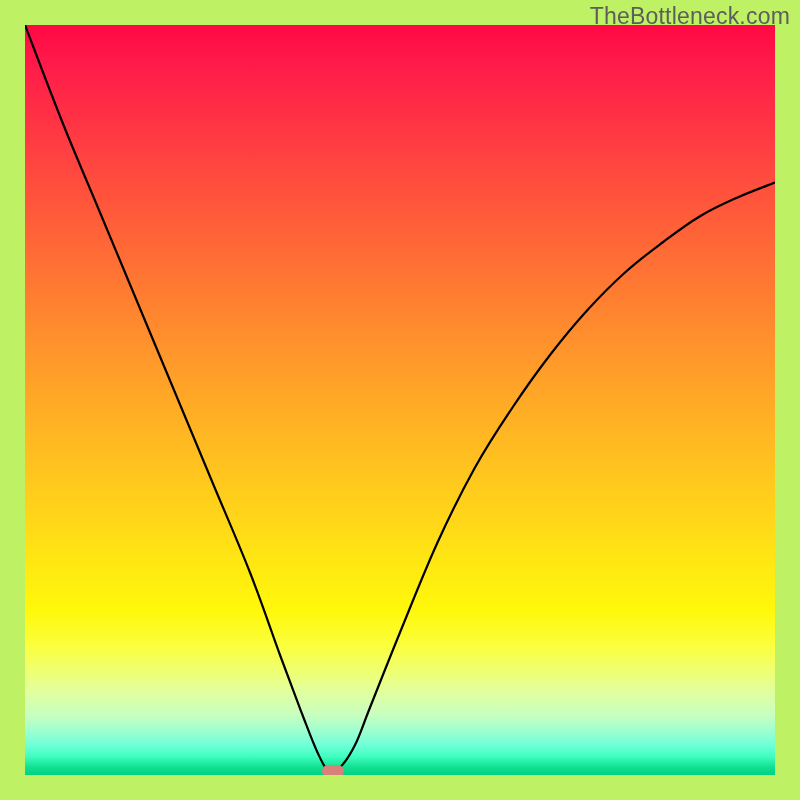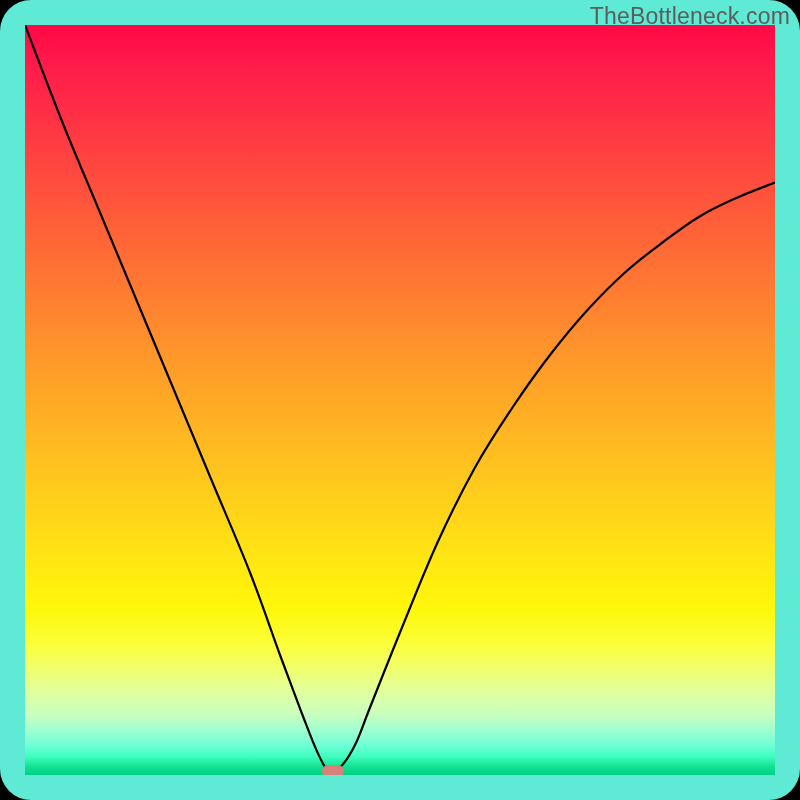--- a/index.html
+++ b/index.html
@@ -7,22 +7,21 @@
     padding: 0;
     width: 800px;
     height: 800px;
     background: #000;
     position: relative;
     font-family: Arial, Helvetica, sans-serif;
   }
   .frame {
     position: absolute;
     inset: 0;
-    background: #5eead4;
-    border-radius: 31px;
+    background: #bef264;
   }
   .plot-area {
     position: absolute;
     left: 25px;
     top: 25px;
     width: 750px;
     height: 750px;
     overflow: hidden;
   }
   .gradient-bg {

